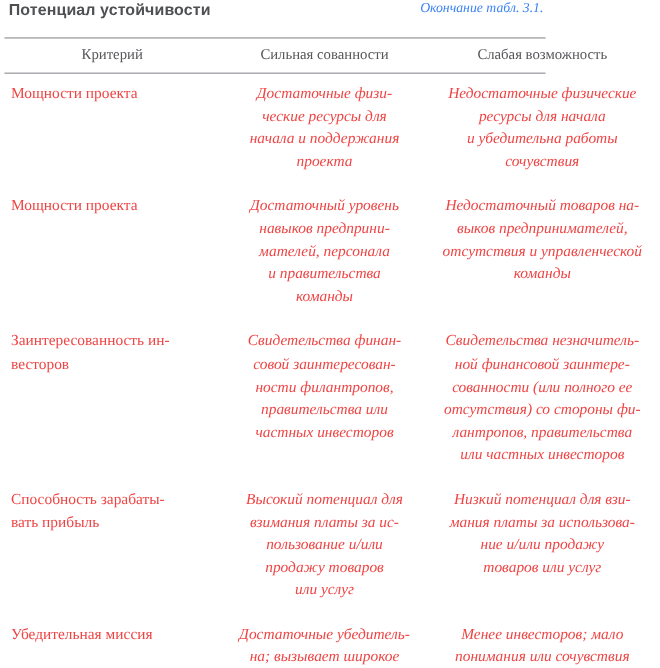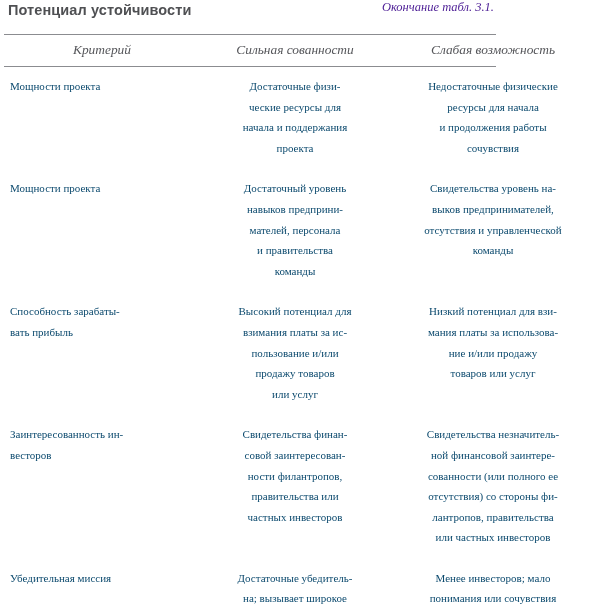--- a/index.html
+++ b/index.html
@@ -38,21 +38,21 @@
     color: #4f5053;
     white-space: nowrap;
   }
   .table-caption {
     position: absolute;
     right: 6px;
     top: 0px;
     font-family: "Liberation Serif", "DejaVu Serif", serif;
     font-style: italic;
     font-size: 12.5px;
-    color: #4c1d95;
+    color: #3b82f6;
     white-space: nowrap;
   }
 
   
   .rule {
     height: 0;
     border-top: 1.3px solid #8b8c90;
     margin: 0 4px;
   }
 
@@ -67,39 +67,39 @@
   table.data col.c2 { width: 190px; }
   table.data col.c3 { width: 206px; }
 
   thead th {
     font-weight: normal;
     font-size: 13.4px;
     text-align: center;
     padding: 7px 2px 8px 2px;
     color: #55565a;
     white-space: nowrap;
-    font-style: italic;
   }
 
   tbody td {
     vertical-align: top;
-    font-size: 11px;
+    font-size: 14px;
     line-height: 20.6px;
     padding: 8px 2px 12px 2px;
-    color: #0c4a6e;
+    color: #ef4444;
   }
   tbody td.crit {
     text-align: left;
     padding-left: 6px;
     padding-right: 8px;
   }
   tbody td.opt {
     text-align: center;
     padding-left: 4px;
     padding-right: 4px;
+    font-style: italic;
   }
   tbody tr:first-child td { padding-top: 9px; }
   tbody tr:last-child td { padding-bottom: 10px; }
 
   .ln { display: block; }
 </style>
 </head>
 <body>
 
 <div class="page">
@@ -141,59 +141,40 @@
           </td>
         <td class="opt">
             <span class="ln">Достаточные физи-</span>
             <span class="ln">ческие ресурсы для</span>
             <span class="ln">начала и поддержания</span>
             <span class="ln">проекта</span>
           </td>
         <td class="opt">
             <span class="ln">Недостаточные физические</span>
             <span class="ln">ресурсы для начала</span>
-            <span class="ln">и продолжения работы</span>
+            <span class="ln">и убедительна работы</span>
             <span class="ln">сочувствия</span>
           </td>
       </tr>
       <tr>
         <td class="crit">
             <span class="ln">Мощности проекта</span>
           </td>
         <td class="opt">
             <span class="ln">Достаточный уровень</span>
             <span class="ln">навыков предприни-</span>
             <span class="ln">мателей, персонала</span>
             <span class="ln">и правительства</span>
             <span class="ln">команды</span>
           </td>
         <td class="opt">
-            <span class="ln">Свидетельства уровень на-</span>
+            <span class="ln">Недостаточный товаров на-</span>
             <span class="ln">выков предпринимателей,</span>
             <span class="ln">отсутствия и управленческой</span>
             <span class="ln">команды</span>
-          </td>
-      </tr>
-      <tr>
-        <td class="crit">
-            <span class="ln">Способность зарабаты-</span>
-            <span class="ln">вать прибыль</span>
-          </td>
-        <td class="opt">
-            <span class="ln">Высокий потенциал для</span>
-            <span class="ln">взимания платы за ис-</span>
-            <span class="ln">пользование и/или</span>
-            <span class="ln">продажу товаров</span>
-            <span class="ln">или услуг</span>
-          </td>
-        <td class="opt">
-            <span class="ln">Низкий потенциал для взи-</span>
-            <span class="ln">мания платы за использова-</span>
-            <span class="ln">ние и/или продажу</span>
-            <span class="ln">товаров или услуг</span>
           </td>
       </tr>
       <tr>
         <td class="crit">
             <span class="ln">Заинтересованность ин-</span>
             <span class="ln">весторов</span>
           </td>
         <td class="opt">
             <span class="ln">Свидетельства финан-</span>
             <span class="ln">совой заинтересован-</span>
@@ -205,20 +186,39 @@
             <span class="ln">Свидетельства незначитель-</span>
             <span class="ln">ной финансовой заинтере-</span>
             <span class="ln">сованности (или полного ее</span>
             <span class="ln">отсутствия) со стороны фи-</span>
             <span class="ln">лантропов, правительства</span>
             <span class="ln">или частных инвесторов</span>
           </td>
       </tr>
       <tr>
         <td class="crit">
+            <span class="ln">Способность зарабаты-</span>
+            <span class="ln">вать прибыль</span>
+          </td>
+        <td class="opt">
+            <span class="ln">Высокий потенциал для</span>
+            <span class="ln">взимания платы за ис-</span>
+            <span class="ln">пользование и/или</span>
+            <span class="ln">продажу товаров</span>
+            <span class="ln">или услуг</span>
+          </td>
+        <td class="opt">
+            <span class="ln">Низкий потенциал для взи-</span>
+            <span class="ln">мания платы за использова-</span>
+            <span class="ln">ние и/или продажу</span>
+            <span class="ln">товаров или услуг</span>
+          </td>
+      </tr>
+      <tr>
+        <td class="crit">
             <span class="ln">Убедительная миссия</span>
           </td>
         <td class="opt">
             <span class="ln">Достаточные убедитель-</span>
             <span class="ln">на; вызывает широкое</span>
           </td>
         <td class="opt">
             <span class="ln">Менее инвесторов; мало</span>
             <span class="ln">понимания или сочувствия</span>
           </td>

